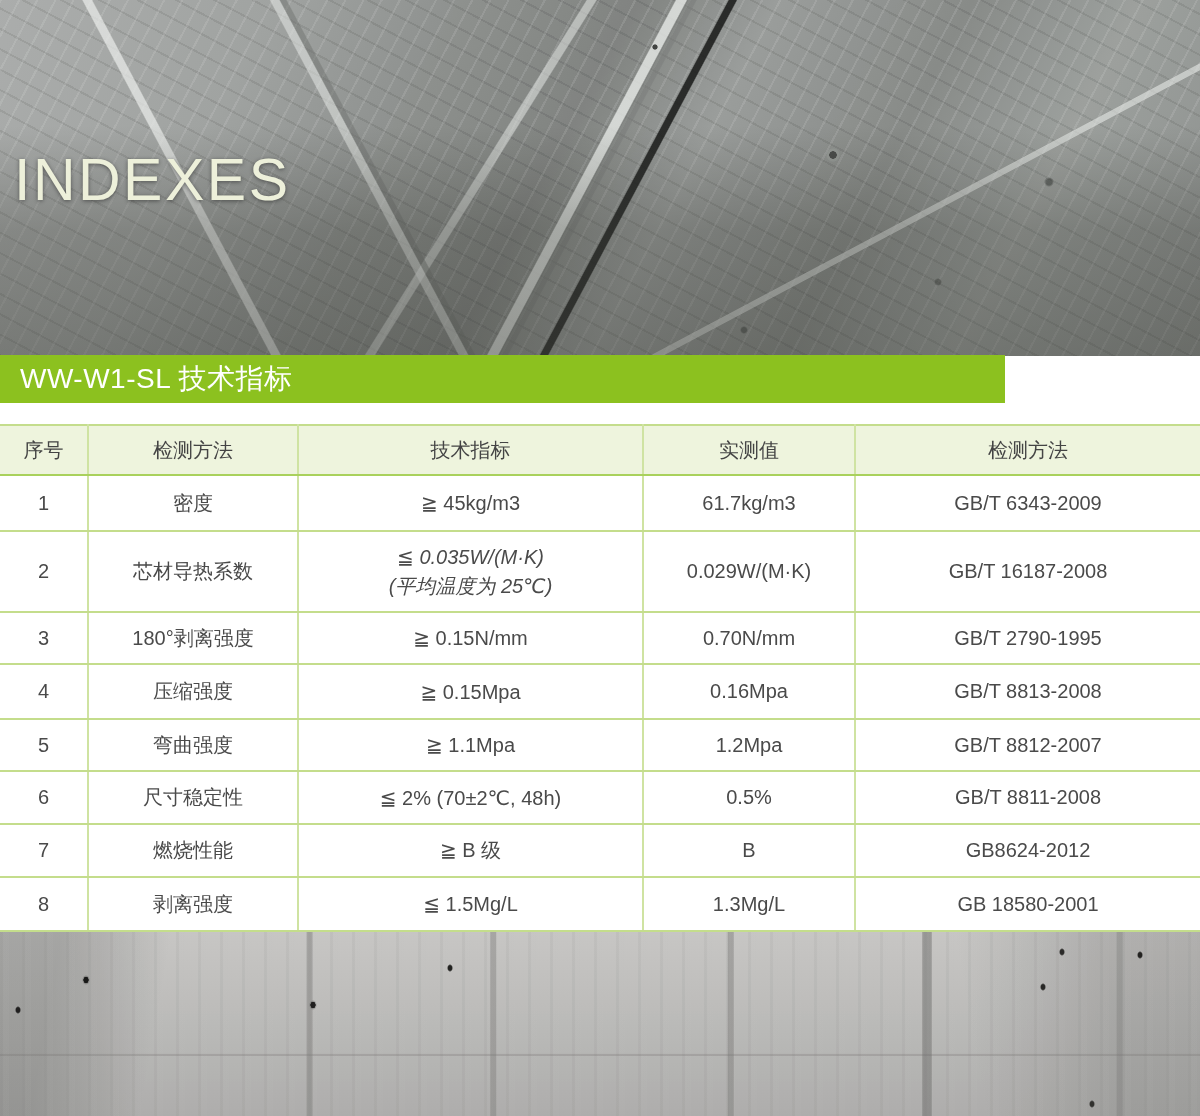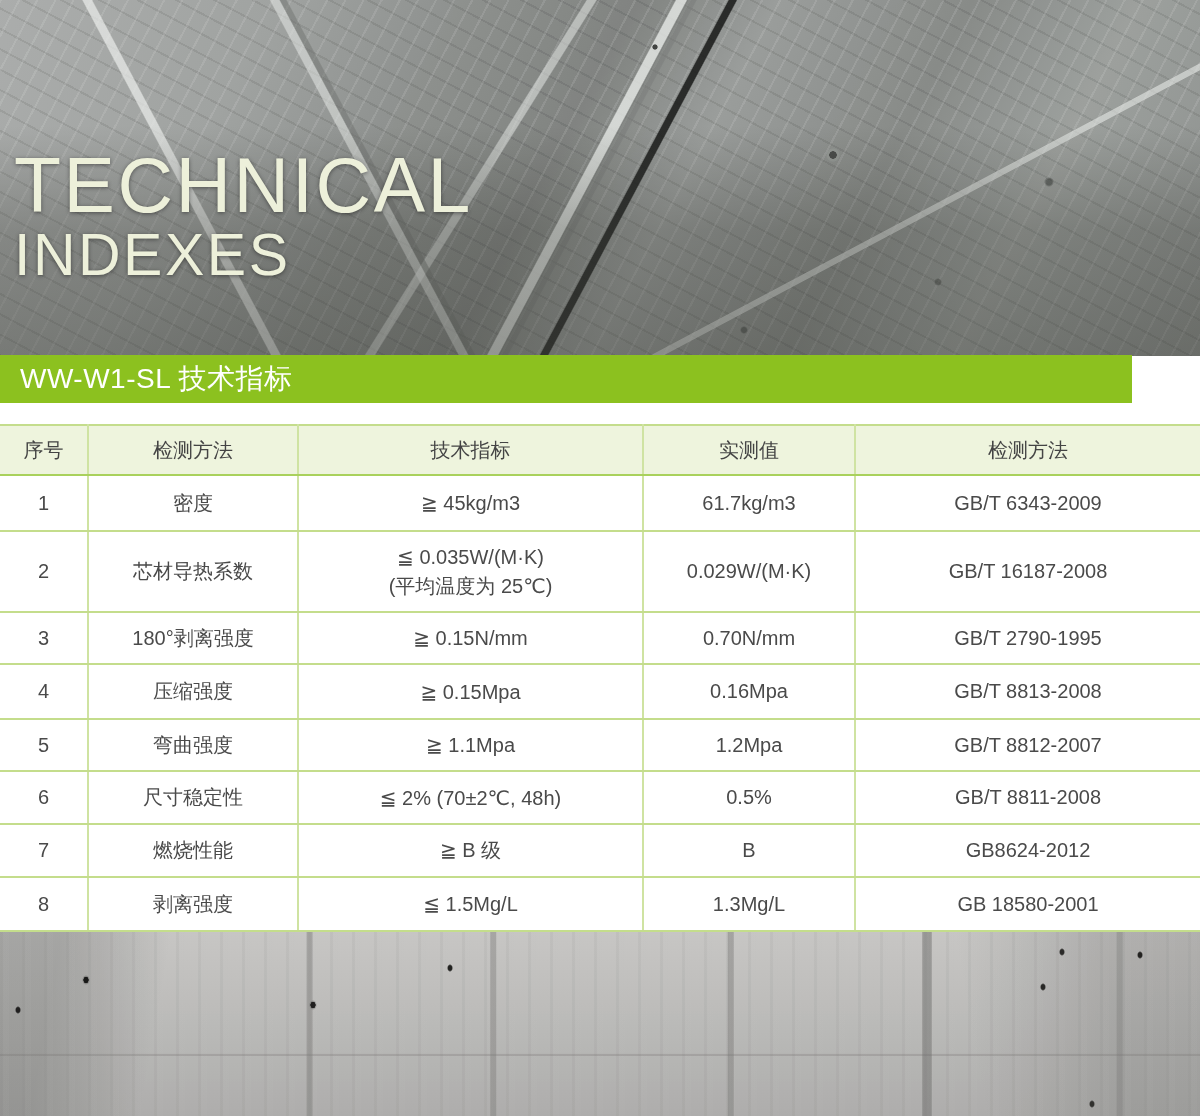--- a/index.html
+++ b/index.html
@@ -84,21 +84,21 @@
     font-size: 59px;
     letter-spacing: 2.5px;
     margin-top: 4px;
   }
 
   
   .banner {
     position: absolute;
     left: 0;
     top: 355px;
-    width: 1132px;
+    width: 1005px;
     height: 48px;
     background: #8cc11f;
     display: flex;
     align-items: center;
   }
   .banner-text {
     color: #ffffff;
     font-size: 28px;
     font-weight: 400;
     letter-spacing: 0.5px;
@@ -154,21 +154,21 @@
 
   tr.r1 td { height: 56px; }
   tr.r2 td { height: 81px; }
   tr.r3 td { height: 52px; }
   tr.r4 td { height: 55px; }
   tr.r5 td { height: 52px; }
   tr.r6 td { height: 53px; }
   tr.r7 td { height: 53px; }
   tr.r8 td { height: 54px; }
 
-  .twoline span { display: block; line-height: 1.45; }
+  .twoline span { display: block; line-height: 1.45; font-style: italic; }
 
   
   .footer-photo {
     position: absolute;
     left: 0;
     top: 932px;
     width: 1200px;
     height: 184px;
     overflow: hidden;
     background: #b8b6b2;
@@ -206,21 +206,20 @@
 </style>
 </head>
 <body>
 
 <div class="page">
 
   <div class="hero">
     <div class="hero-photo"></div>
     <div class="hero-shade"></div>
     <div class="hero-title">
-      <span class="line1">TECHNICAL</span>
       <span class="line2">INDEXES</span>
     </div>
   </div>
 
   <div class="banner">
     <div class="banner-text">WW-W1-SL 技术指标</div>
   </div>
 
   <div class="table-wrap">
     <table class="spec">

